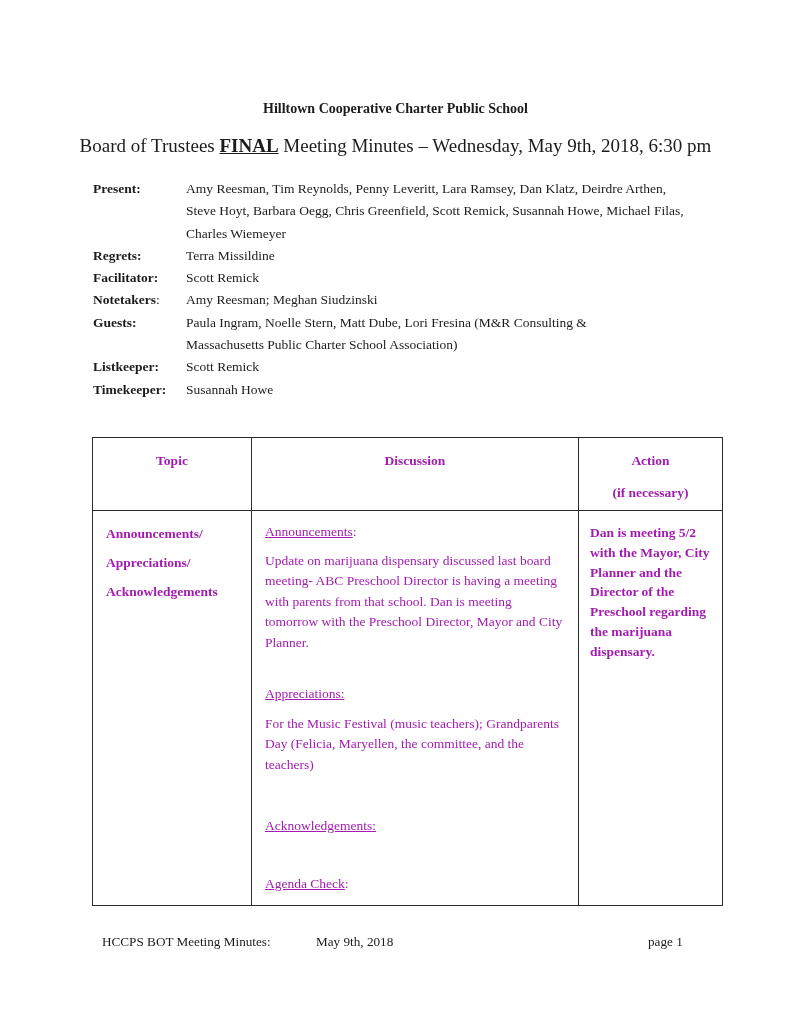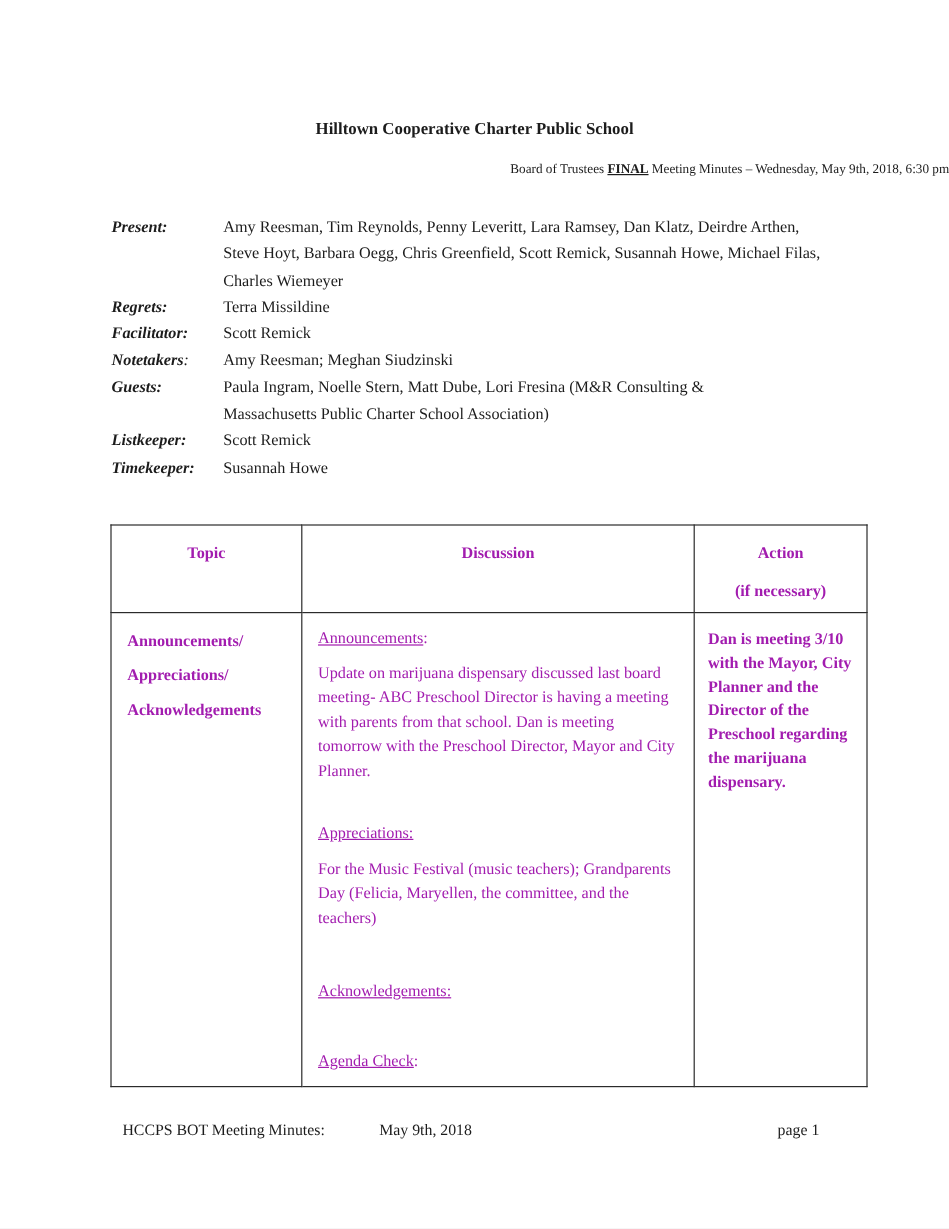--- a/index.html
+++ b/index.html
@@ -8,26 +8,26 @@
   .page {
     position:relative; width:791px; height:1024px; background:#ffffff;
     color:#1c1c1c; font-size:13.5px; overflow:hidden; margin:0 auto;
   }
   .doc-title {
     position:absolute; top:101px; left:0; width:791px;
     text-align:center; font-weight:bold; font-size:14px;
   }
   .doc-subtitle {
     position:absolute; top:135px; left:0; width:791px;
-    text-align:right; font-size:11px;
+    text-align:center; font-size:19px;
   }
   .final { font-weight:bold; text-decoration:underline; }
   .meta { position:absolute; left:93px; top:178px; width:645px; line-height:22.3px; }
   .meta-row { display:flex; }
-  .meta-label { width:93px; font-weight:bold; flex:none;font-style:italic; }
+  .meta-label { width:93px; font-weight:bold; flex:none; }
   .meta-suffix { font-weight:normal; }
   .meta-value { flex:1; }
   .meta-value .vline { white-space:nowrap; }
   .meta-mission .meta-label-inline { font-weight:bold; }
   .meta-mission .mission-value { margin-left:7px; }
   table.minutes {
     position:absolute; left:92px; top:437px; width:630px;
     border-collapse:collapse; table-layout:fixed;
     font-size:13.5px; color:#a21caf;
   }
@@ -143,21 +143,21 @@
           <div>Acknowledgements</div>
         </td>
         <td class="body-cell cell-discussion">
           <div class="d-h1"><span class="sec-head">Announcements</span><span class="colon">:</span></div>
           <div class="d-p1">Update on marijuana dispensary discussed last board meeting- ABC Preschool Director is having a meeting with parents from that school. Dan is meeting tomorrow with the Preschool Director, Mayor and City Planner.</div>
           <div class="d-h2"><span class="sec-head">Appreciations:</span></div>
           <div class="d-p2">For the Music Festival (music teachers); Grandparents Day (Felicia, Maryellen, the committee, and the teachers)</div>
           <div class="d-h3"><span class="sec-head">Acknowledgements:</span></div>
           <div class="d-h4"><span class="sec-head">Agenda Check</span><span class="colon">:</span></div>
         </td>
-        <td class="body-cell cell-action">Dan is meeting 3/10 with the Mayor, City Planner and the Director of the Preschool regarding the marijuana dispensary.</td>
+        <td class="body-cell cell-action">Dan is meeting 5/2 with the Mayor, City Planner and the Director of the Preschool regarding the marijuana dispensary.</td>
       </tr>
     </tbody>
   </table>
 
   <div class="footer">
     <span class="f-left">HCCPS BOT Meeting Minutes:</span>
     <span class="f-date">May 9th, 2018</span>
     <span class="f-page">page 1</span>
   </div>
 

